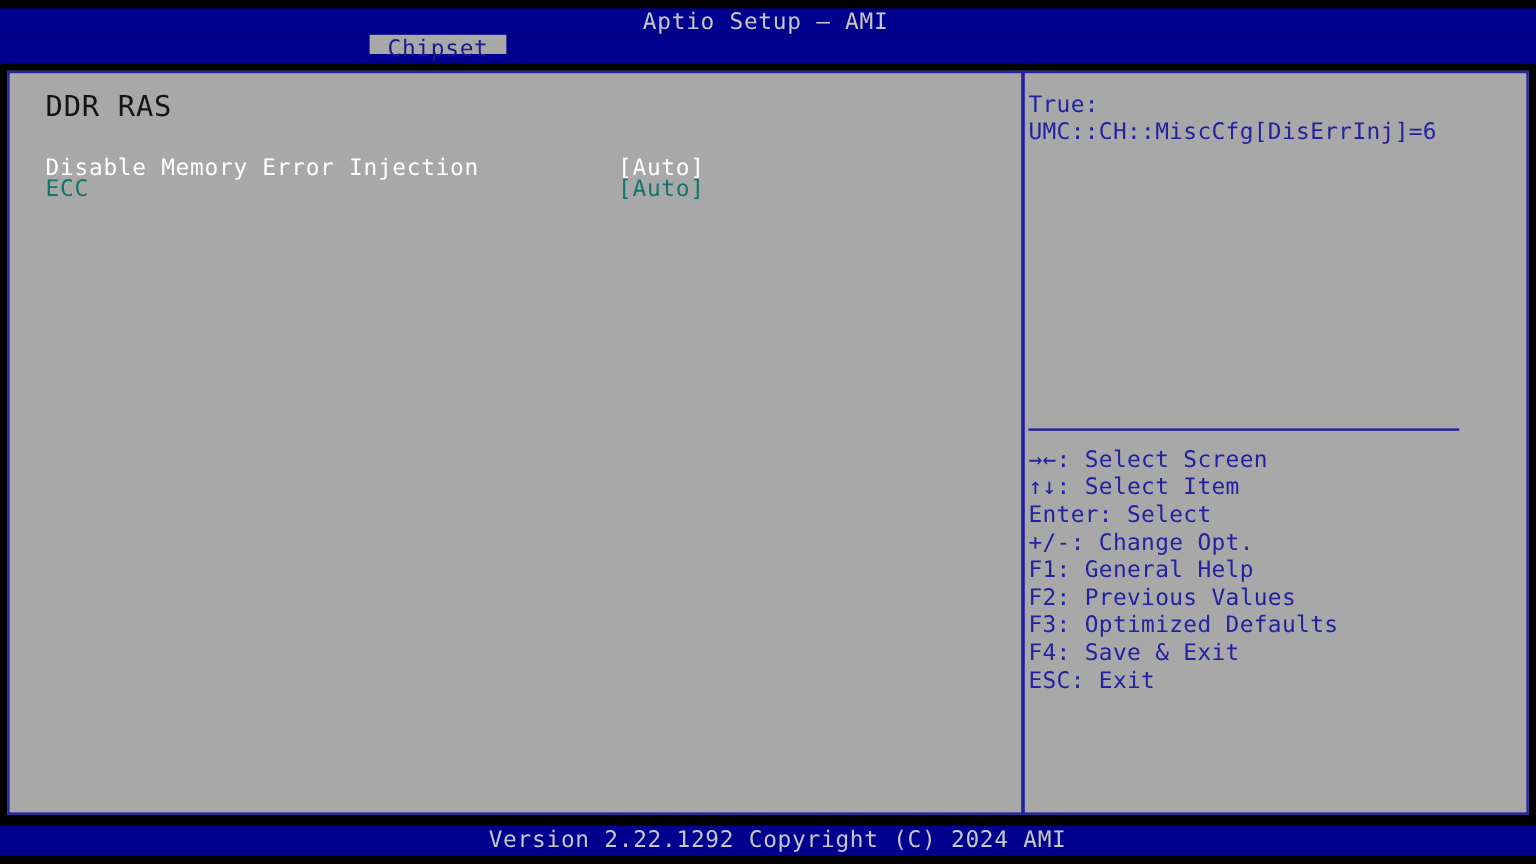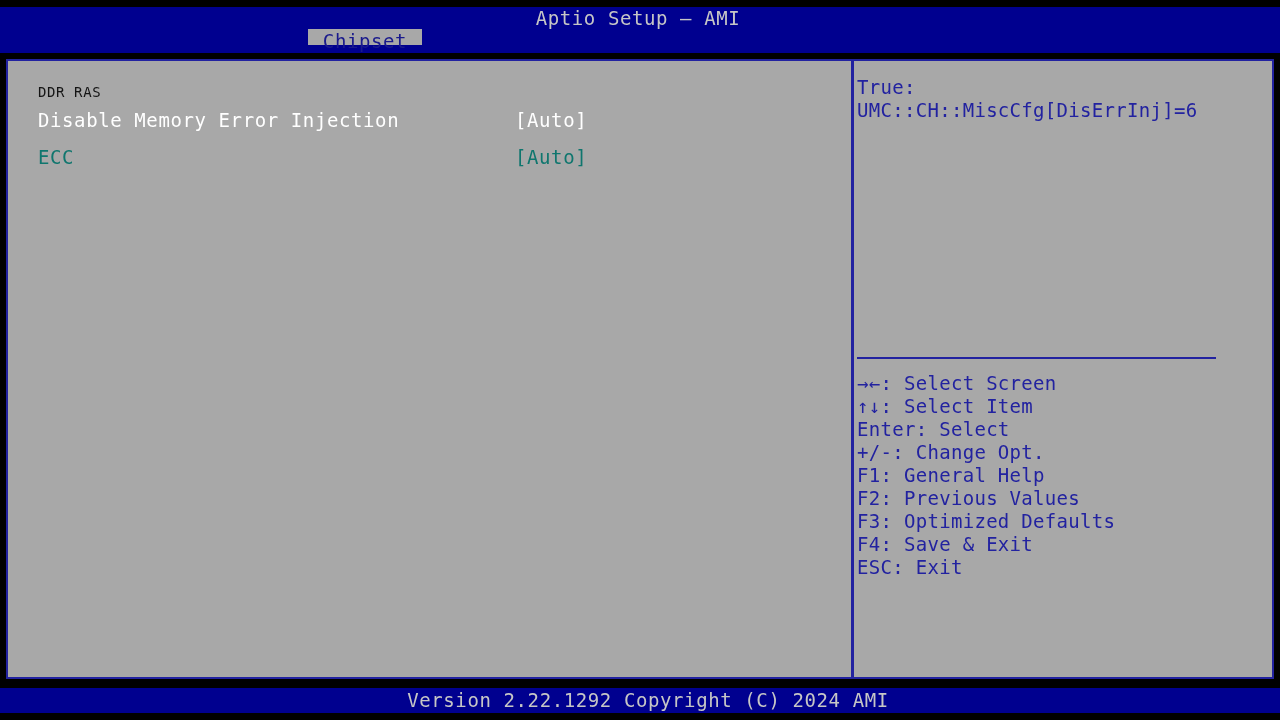--- a/index.html
+++ b/index.html
@@ -97,24 +97,23 @@
     top: 61px;
     width: 841px;
     height: 616px;
     overflow: hidden;
   }
   .section-heading {
     position: absolute;
     left: 30px;
     top: 14px;
     color: #141414;
-    font-size: 14px;
-    letter-spacing: 0.6px;
-    white-space: pre;
-    margin-top: 9px;
+    font-size: 24px;
+    letter-spacing: 0.6px;
+    white-space: pre;
   }
   .opt-row {
     position: absolute;
     left: 0;
     width: 841px;
     height: 23px;
     line-height: 23px;
   }
   .opt-row .opt-label {
     position: absolute;
@@ -202,21 +201,21 @@
 
   <div class="tabrow"></div>
   <div class="tab-active">Chipset</div>
 
   <div class="body-frame"></div>
   <div class="vdivider"></div>
 
   <div class="settings">
     <div class="section-heading">DDR RAS</div>
 
-    <div class="opt-row opt-sel" style="top:48px;">
+    <div class="opt-row opt-sel" style="top:68px;">
       <span class="opt-label">Disable Memory Error Injection</span>
       <span class="opt-value">[Auto]</span>
     </div>
 
     <div class="opt-row opt-norm" style="top:85px;">
       <span class="opt-label">ECC</span>
       <span class="opt-value">[Auto]</span>
     </div>
   </div>
 

